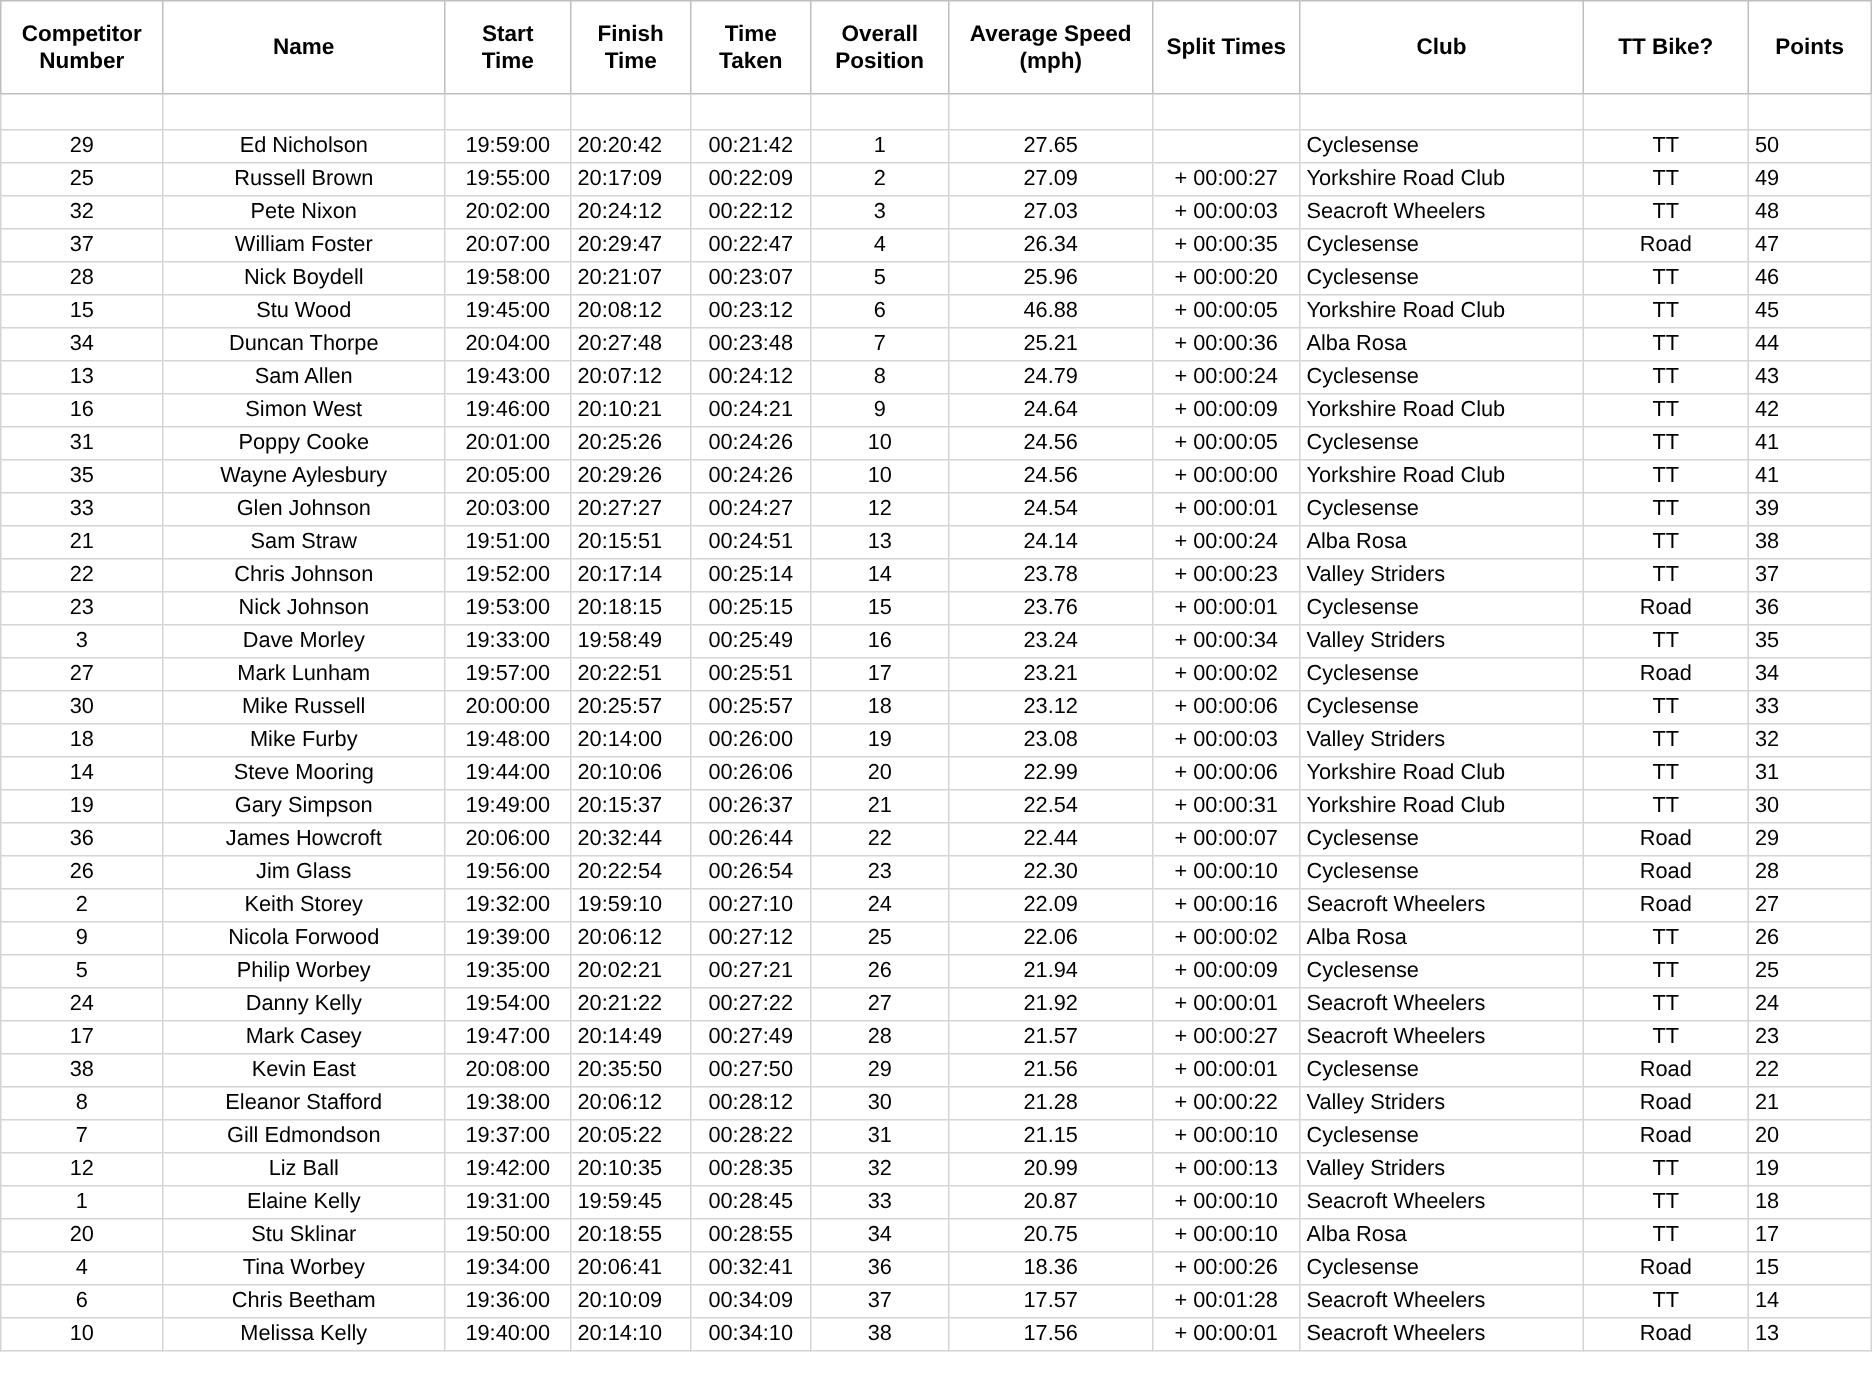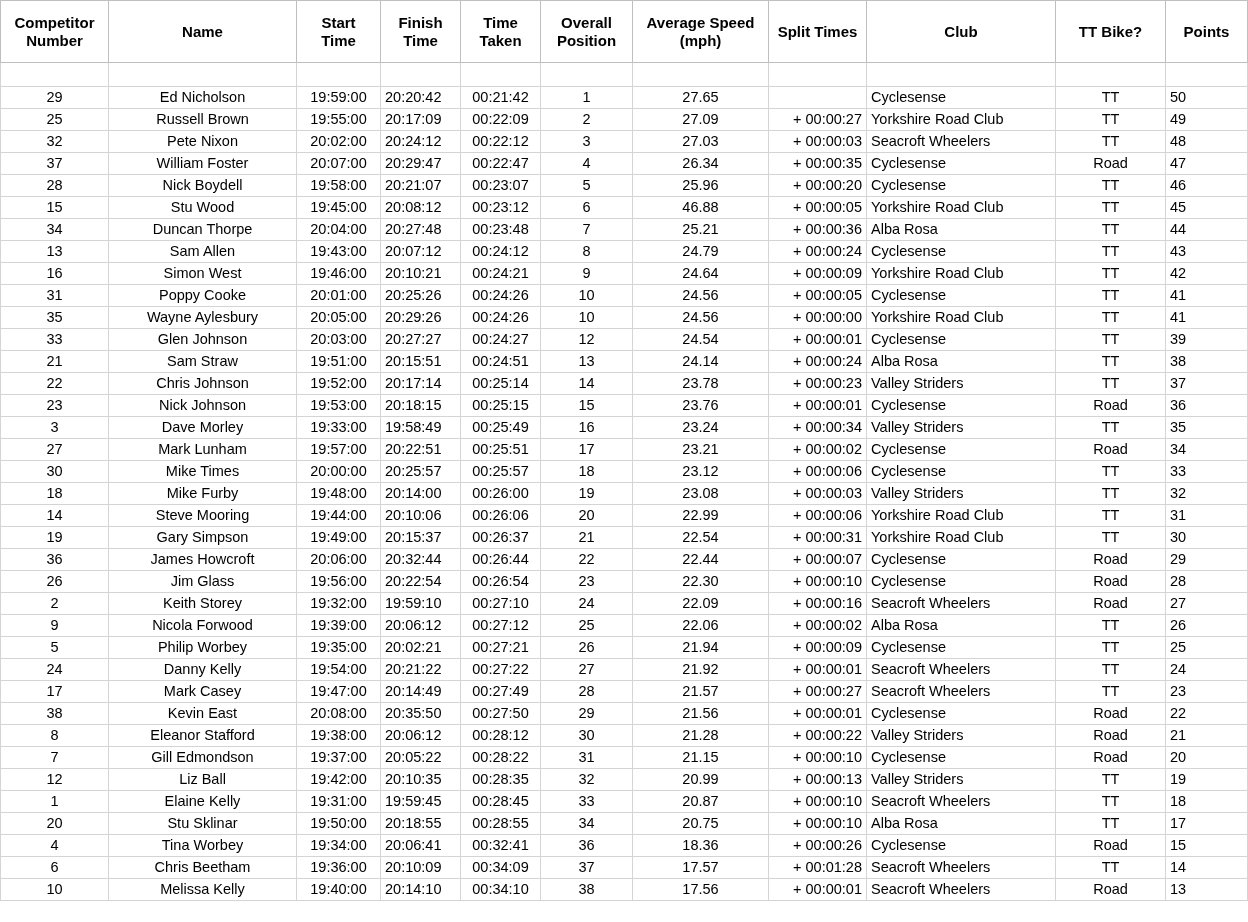--- a/index.html
+++ b/index.html
@@ -56,21 +56,21 @@
   }
 
   
   .c-num      { text-align: center; }
   .c-name     { text-align: center; }
   .c-start    { text-align: center; }
   .c-finish   { text-align: left; }
   .c-taken    { text-align: center; }
   .c-pos      { text-align: center; margin-top: 28px; }
   .c-speed    { text-align: center; }
-  .c-split    { text-align: right; padding-left: 10px; }
+  .c-split    { text-align: center; padding-left: 10px; }
   .c-club     { text-align: left; padding-left: 6px; }
   .c-bike     { text-align: center; }
   .c-points   { text-align: left; padding-right: 10px; }
 
   
   col.w-num    { width: 108px; }
   col.w-name   { width: 188px; }
   col.w-start  { width: 84px; }
   col.w-finish { width: 80px; }
   col.w-taken  { width: 80px; }
@@ -343,21 +343,21 @@
         <td class="c-taken">00:25:51</td>
         <td class="c-pos">17</td>
         <td class="c-speed">23.21</td>
         <td class="c-split">+ 00:00:02</td>
         <td class="c-club">Cyclesense</td>
         <td class="c-bike">Road</td>
         <td class="c-points">34</td>
       </tr>
       <tr class="data-row">
         <td class="c-num">30</td>
-        <td class="c-name">Mike Times</td>
+        <td class="c-name">Mike Russell</td>
         <td class="c-start">20:00:00</td>
         <td class="c-finish">20:25:57</td>
         <td class="c-taken">00:25:57</td>
         <td class="c-pos">18</td>
         <td class="c-speed">23.12</td>
         <td class="c-split">+ 00:00:06</td>
         <td class="c-club">Cyclesense</td>
         <td class="c-bike">TT</td>
         <td class="c-points">33</td>
       </tr>

